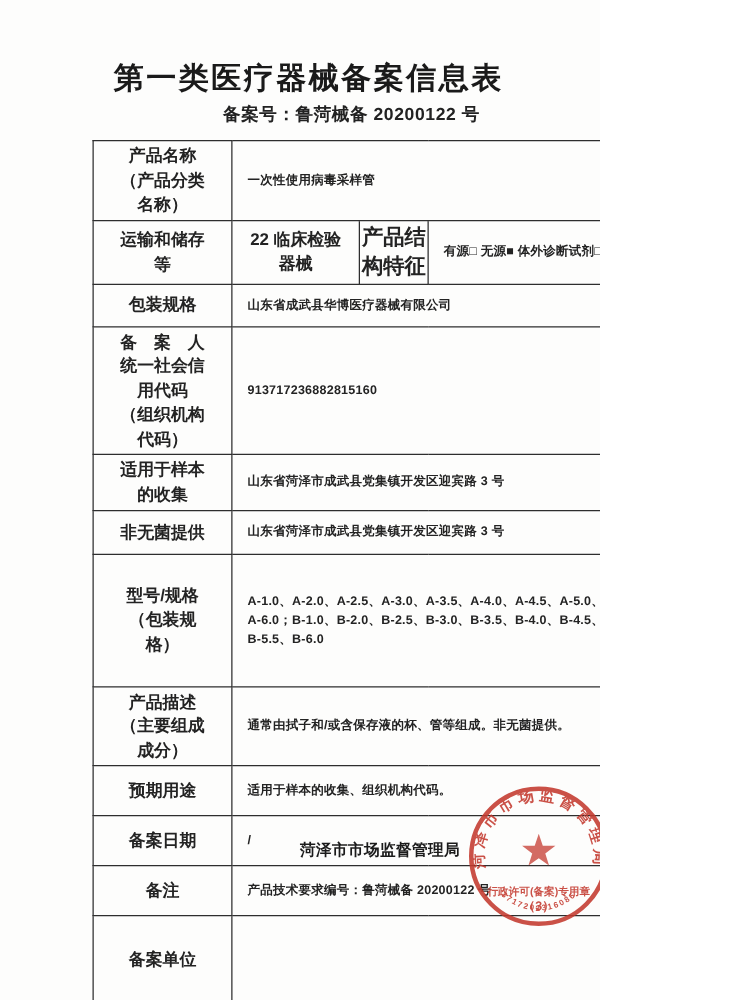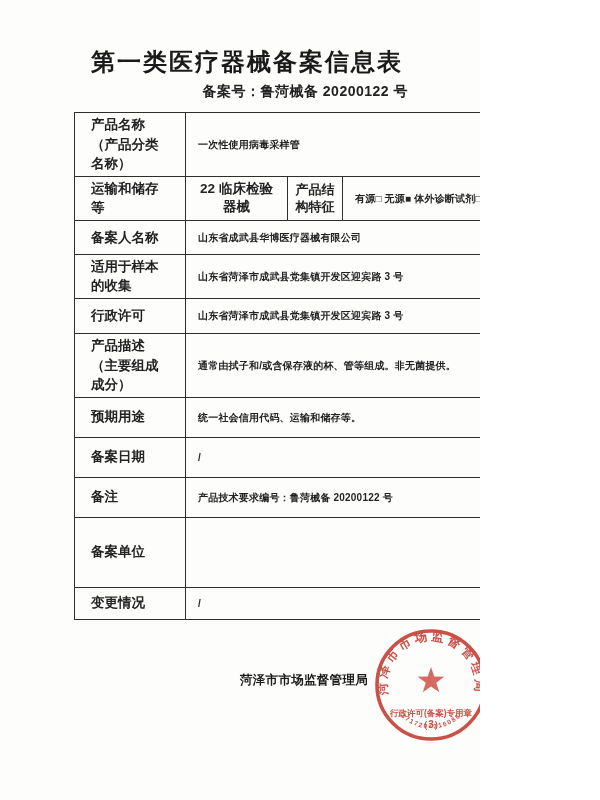--- a/index.html
+++ b/index.html
@@ -8,44 +8,44 @@
   .page {
     position:relative; width:480px; height:800px; background:#fdfdfc;
     overflow:hidden;
   }
   .doc-title {
     position:absolute; top:46px; left:0; width:100%;
     text-align:center; padding-left:14px;
     font-size:24px; font-weight:bold; letter-spacing:2px; color:#1a1a1a;
   }
   .filing-no {
-    position:absolute; top:83px; right:72px;
+    position:absolute; top:83px; right:96px;
     font-size:14px; font-weight:bold; letter-spacing:0.5px; color:#222;
   }
   table.form {
     position:absolute; left:74px; top:112px; width:458px;
     border-collapse:collapse; table-layout:fixed; z-index:1;
   }
   table.form td {
     border:1.6px solid #2e2e2e; vertical-align:middle;
     font-weight:bold; color:#232323;
   }
   td.lbl {
-    text-align:left; font-size:13.5px; line-height:1.45;
+    text-align:center; font-size:13.5px; line-height:1.45;
     white-space:pre-line; padding:2px 16px;
   }
   td.val {
     text-align:left; font-size:10px; line-height:1.5;
     padding:2px 12px; letter-spacing:0.2px;
   }
   td.sub {
     text-align:center; font-size:13.5px; line-height:1.35; padding:2px 8px;
   }
   td.sublbl {
-    text-align:center; font-size:13px; line-height:1.35; white-space:pre-line; padding:2px 1px;
+    text-align:center; font-size:17px; line-height:1.35; white-space:pre-line; padding:2px 1px;
   }
   .r1{height:43px}.r2{height:38px}.r3{height:34px}.r4{height:56px}
   .r5{height:35px}.r6{height:35px}.r7{height:106px}.r8{height:58px}
   .r9{height:40px}.r10{height:40px}.r11{height:40px}.r12{height:70px}.r13{height:32px}
   .model-val { line-height:1.4; letter-spacing:0.2px; font-size:13px; }
 
   .stamp {
     position:absolute; left:371px; top:625px; width:120px; height:120px;
     z-index:2; opacity:0.88;
   }
@@ -78,39 +78,50 @@
       <td class="val" colspan="3">一次性使用病毒采样管</td>
     </tr>
     <tr class="r2">
       <td class="lbl">运输和储存等</td>
       <td class="sub">22 临床检验器械</td>
       <td class="sublbl">产品结
 构特征</td>
       <td class="val">有源□ 无源■ 体外诊断试剂□</td>
     </tr>
     <tr class="r3">
-      <td class="lbl">备案人名称</td>
+      <td class="lbl">包装规格</td>
       <td class="val" colspan="3">山东省成武县华博医疗器械有限公司</td>
+    </tr>
+    <tr class="r4">
+      <td class="lbl">备　案　人
+统一社会信用代码
+（组织机构代码）</td>
+      <td class="val" colspan="3">913717236882815160</td>
     </tr>
     <tr class="r5">
       <td class="lbl">适用于样本的收集</td>
       <td class="val" colspan="3">山东省菏泽市成武县党集镇开发区迎宾路 3 号</td>
     </tr>
     <tr class="r6">
-      <td class="lbl">行政许可</td>
+      <td class="lbl">非无菌提供</td>
       <td class="val" colspan="3">山东省菏泽市成武县党集镇开发区迎宾路 3 号</td>
+    </tr>
+    <tr class="r7">
+      <td class="lbl">型号/规格
+（包装规格）</td>
+      <td class="val model-val" colspan="3">A-1.0、A-2.0、A-2.5、A-3.0、A-3.5、A-4.0、A-4.5、A-5.0、A-5.5、A-6.0；B-1.0、B-2.0、B-2.5、B-3.0、B-3.5、B-4.0、B-4.5、B-5.0、B-5.5、B-6.0</td>
     </tr>
     <tr class="r8">
       <td class="lbl">产品描述
 （主要组成成分）</td>
       <td class="val" colspan="3">通常由拭子和/或含保存液的杯、管等组成。非无菌提供。</td>
     </tr>
     <tr class="r9">
       <td class="lbl">预期用途</td>
-      <td class="val" colspan="3">统一社会信用代码、运输和储存等。</td>
+      <td class="val" colspan="3">适用于样本的收集、组织机构代码。</td>
     </tr>
     <tr class="r10">
       <td class="lbl">备案日期</td>
       <td class="val" colspan="3">/</td>
     </tr>
     <tr class="r11">
       <td class="lbl">备注</td>
       <td class="val" colspan="3">产品技术要求编号：鲁菏械备 20200122 号</td>
     </tr>
     <tr class="r12">

